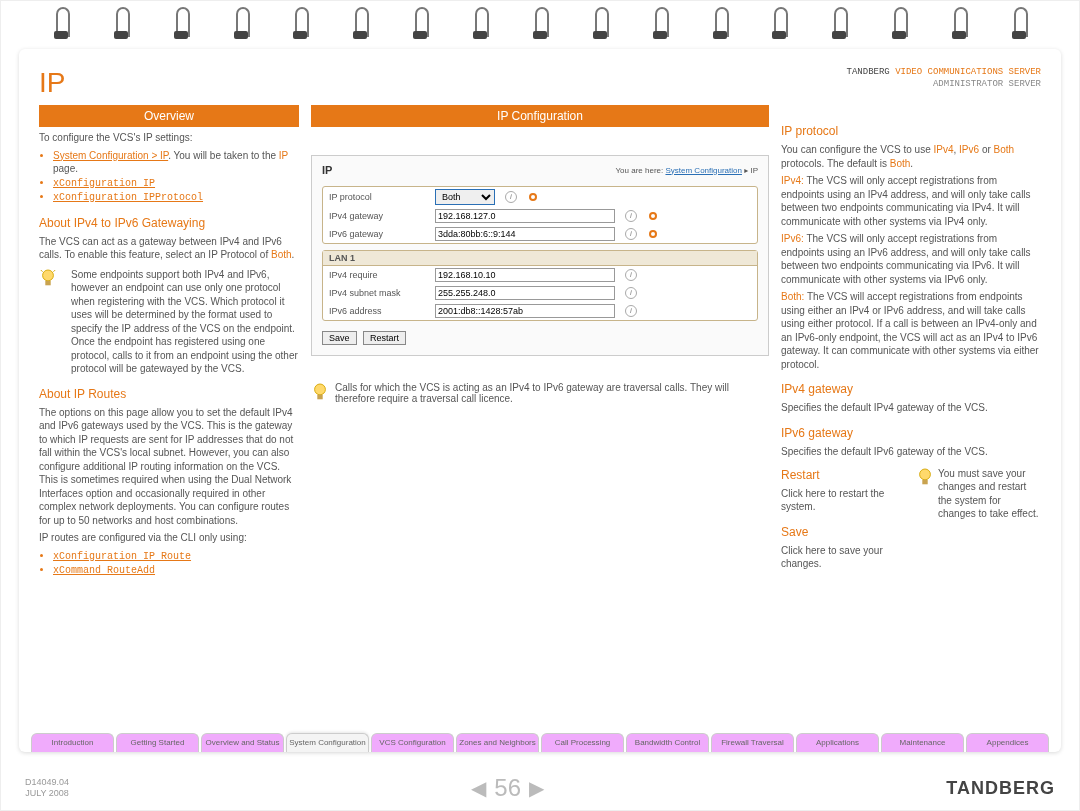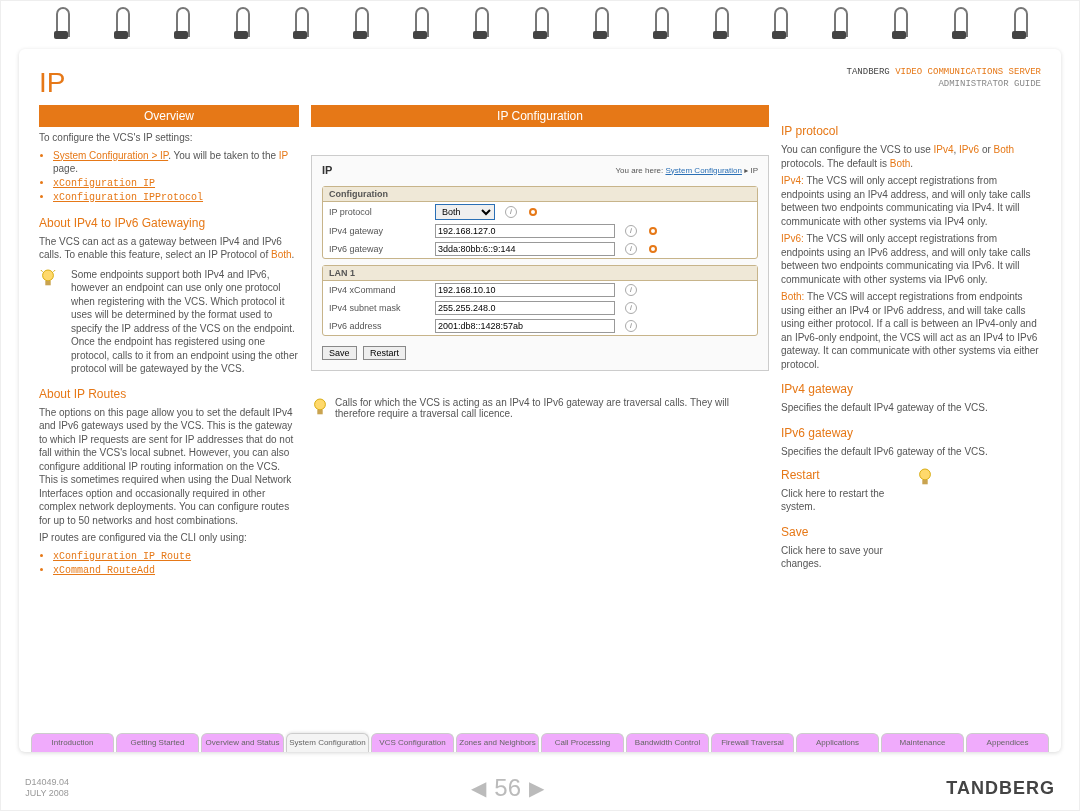--- a/index.html
+++ b/index.html
@@ -88,21 +88,21 @@
       <div class="ring"></div>
   </div>
 
   <div class="sheet">
 
     <div class="titlebar">
       <div class="ptitle">IP</div>
       <div class="brand">
         <span class="bt">TANDBERG</span>
         <span class="bv">VIDEO COMMUNICATIONS SERVER</span><br>
-        <span>ADMINISTRATOR GUIDE</span>
+        <span>ADMINISTRATOR SERVER</span>
       </div>
     </div>
 
     <div class="content">
 
       <div class="col-l">
         <div class="tabhdr">Overview</div>
         <div class="body">
           <p>To configure the VCS's IP settings:</p>
           <ul class="bul">
@@ -147,21 +147,20 @@
             <strong>IP</strong>
             <span class="yah">
               <span>You are here:</span>
               <a>System Configuration</a>
               <span>▸</span>
               <span>IP</span>
             </span>
           </div>
 
           <div class="box">
-            <div class="box-t">Configuration</div>
             <div class="row">
               <label>IP protocol</label>
               <select><option>Both</option></select>
               <span class="info">i</span>
               <span class="dot"></span>
             </div>
             <div class="row">
               <label>IPv4 gateway</label>
               <input value="192.168.127.0" style="">
               <span class="info">i</span>
@@ -171,21 +170,21 @@
               <label>IPv6 gateway</label>
               <input value="3dda:80bb:6::9:144" style="">
               <span class="info">i</span>
               <span class="dot"></span>
             </div>
           </div>
 
           <div class="box">
             <div class="box-t">LAN 1</div>
             <div class="row">
-              <label>IPv4 xCommand</label>
+              <label>IPv4 require</label>
               <input value="192.168.10.10" style="">
               <span class="info">i</span>
             </div>
             <div class="row">
               <label>IPv4 subnet mask</label>
               <input value="255.255.248.0" style="">
               <span class="info">i</span>
             </div>
             <div class="row">
               <label>IPv6 address</label>
@@ -234,20 +233,21 @@
             <div class="sec">Save</div>
             <p>Click here to save your changes.</p>
           </div>
           <div class="card rtip">
             <div class="bulb">
               <svg class="bulb-svg" viewBox="0 0 20 24">
                   <circle cx="10" cy="8" r="6" fill="#ffd96b" stroke="#d4a500"></circle>
                   <rect x="7" y="14" width="6" height="5" fill="#c9a34f"></rect>
                 </svg>
             </div>
+            <div>You must save your changes and restart the system for changes to take effect.</div>
           </div>
         </div>
       </div>
     </div>
 
     <div class="doctabs" id="doctabs">
         <div class="dtab">Introduction</div>
         <div class="dtab">Getting Started</div>
         <div class="dtab">Overview and Status</div>
         <div class="dtab active">System Configuration</div>

